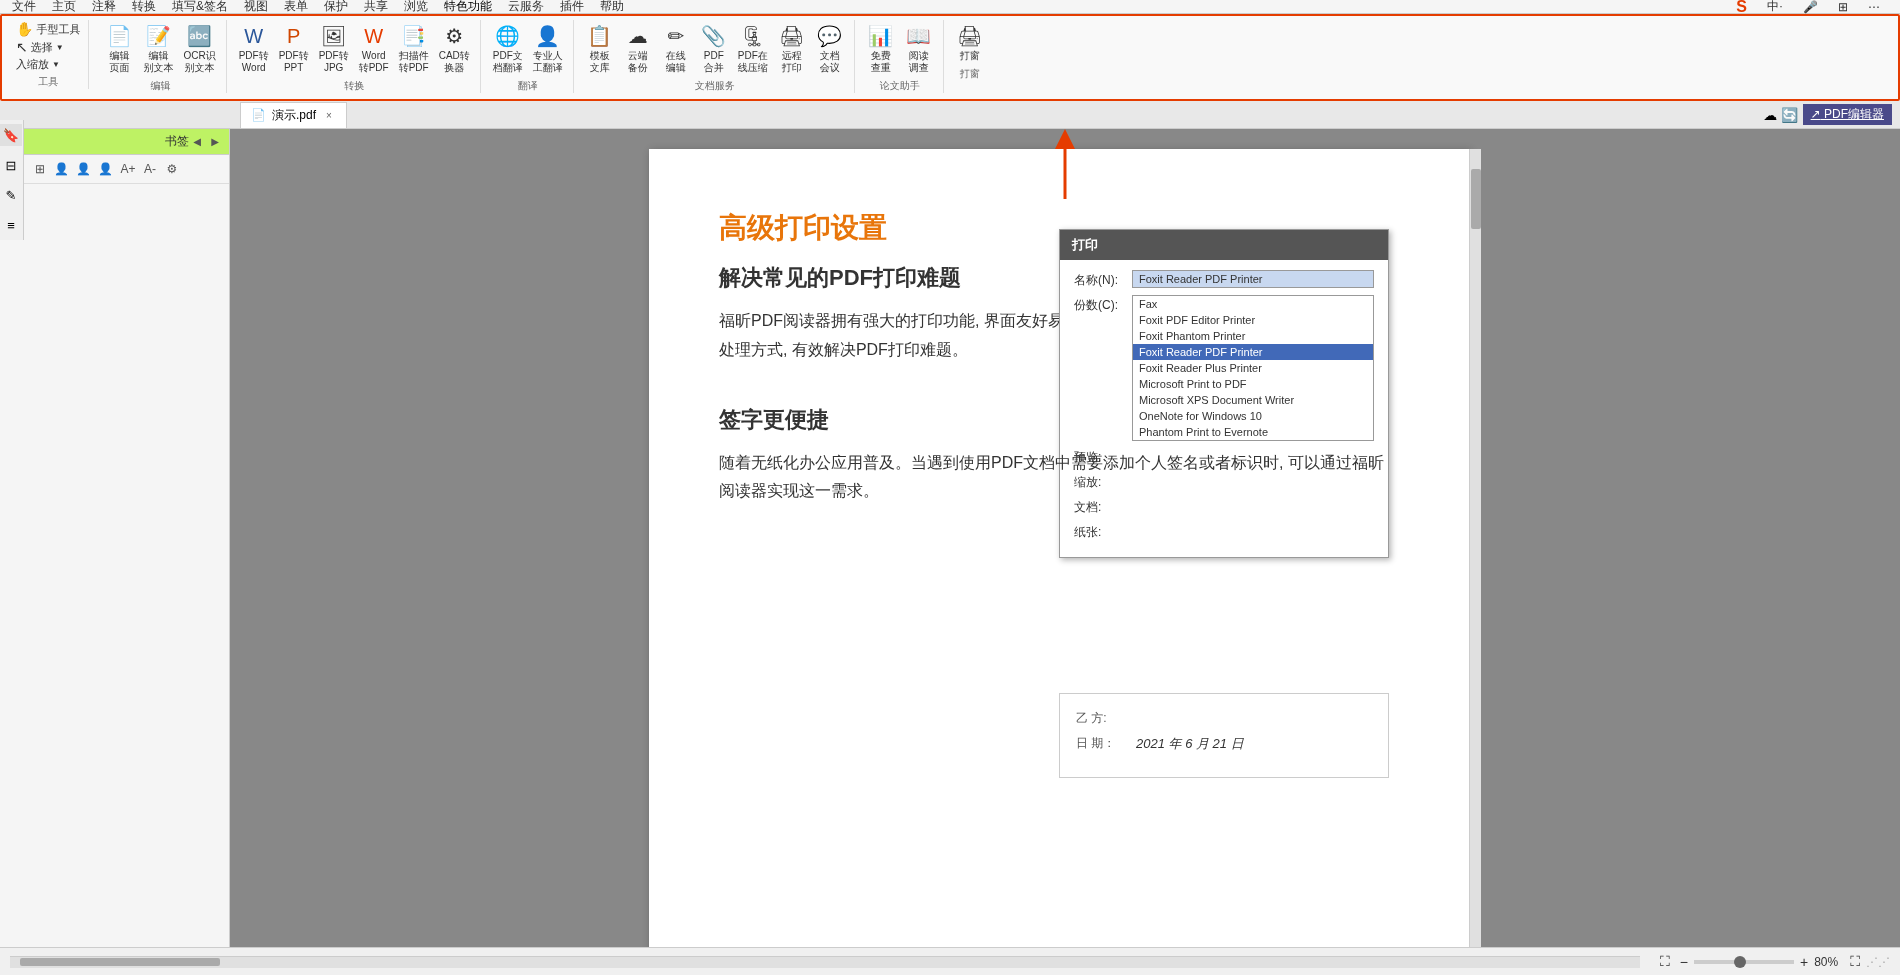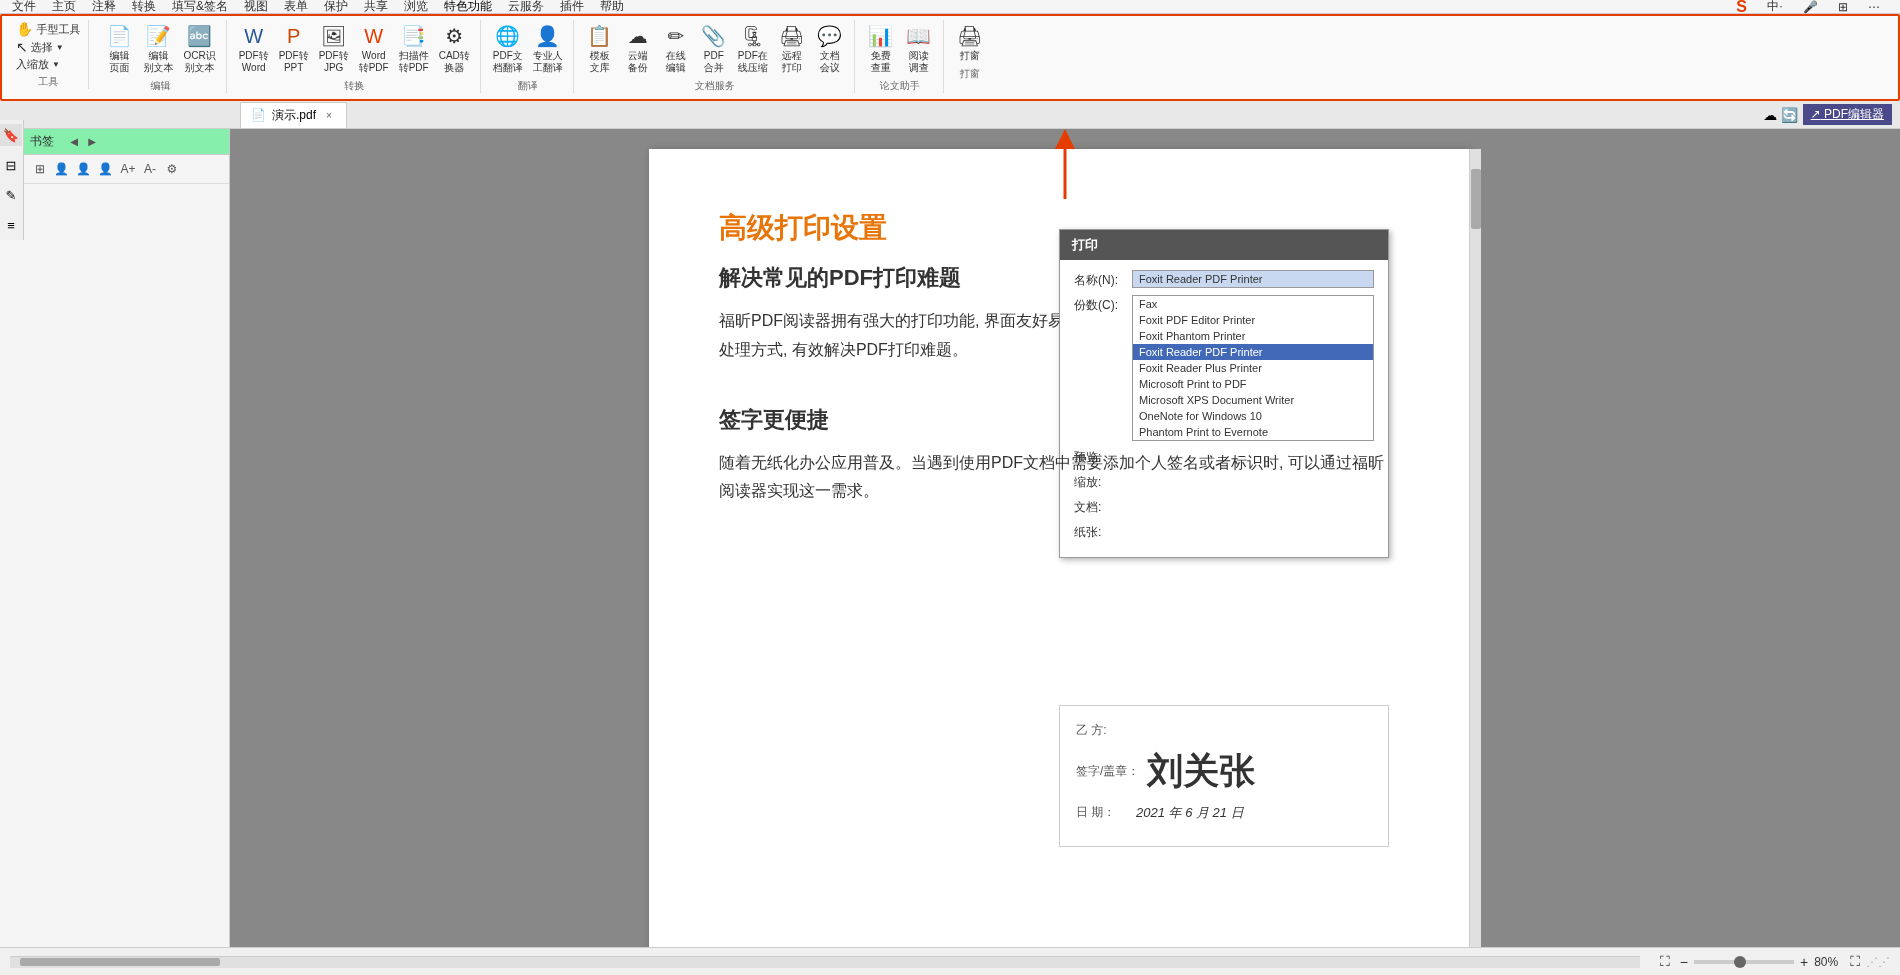--- a/index.html
+++ b/index.html
@@ -146,25 +146,24 @@
       width: 230px;
       background: #f5f5f5;
       border-right: 1px solid #ccc;
       display: flex;
       flex-direction: column;
       flex-shrink: 0;
     }
     .sidebar-header {
       display: flex;
       align-items: center;
-      justify-content: flex-start;
+      justify-content: flex-end;
       padding: 4px 6px;
       border-bottom: 1px solid #ccc;
-      background: #86efac;
-      gap: 12px;
+      background: #bef264;
     }
     .sidebar-title {
       font-size: 12px;
       color: #333;
     }
     .sidebar-controls {
       display: flex;
       align-items: center;
       gap: 2px;
     }
@@ -285,21 +284,21 @@
     }
     .print-list-item.selected {
       background: #4169b8;
       color: white;
     }
 
     
     .stamp-area {
       position: absolute;
       right: 10px;
-      top: 300px;
+      top: 288px;
       width: 330px;
       border: 1px solid #ccc;
       background: white;
       padding: 16px;
     }
     .stamp-row {
       display: flex;
       align-items: center;
       margin-bottom: 8px;
       font-size: 12px;
@@ -694,24 +693,20 @@
 
       <div style="position:relative; margin-top:20px;">
         <h3 class="section-subtitle">签字更便捷</h3>
         <p class="section-body">随着无纸化办公应用普及。当遇到使用PDF文档中需要添加个人签名或者标识时, 可以通过福昕阅读器实现这一需求。</p>
 
         <div class="stamp-area">
           <div class="stamp-row">
             <span class="stamp-label">乙 方:</span>
           </div>
           <div class="stamp-row">
-            <span class="stamp-label">签字/盖章：</span>
-            <span class="stamp-value">刘关张</span>
-          </div>
-          <div class="stamp-row">
             <span class="stamp-label">日  期：</span>
             <span class="stamp-date">2021 年 6 月 21 日</span>
           </div>
         </div>
       </div>
 
     </div>
 
     <div class="v-scrollbar">
       <div class="v-scrollbar-thumb"></div>

